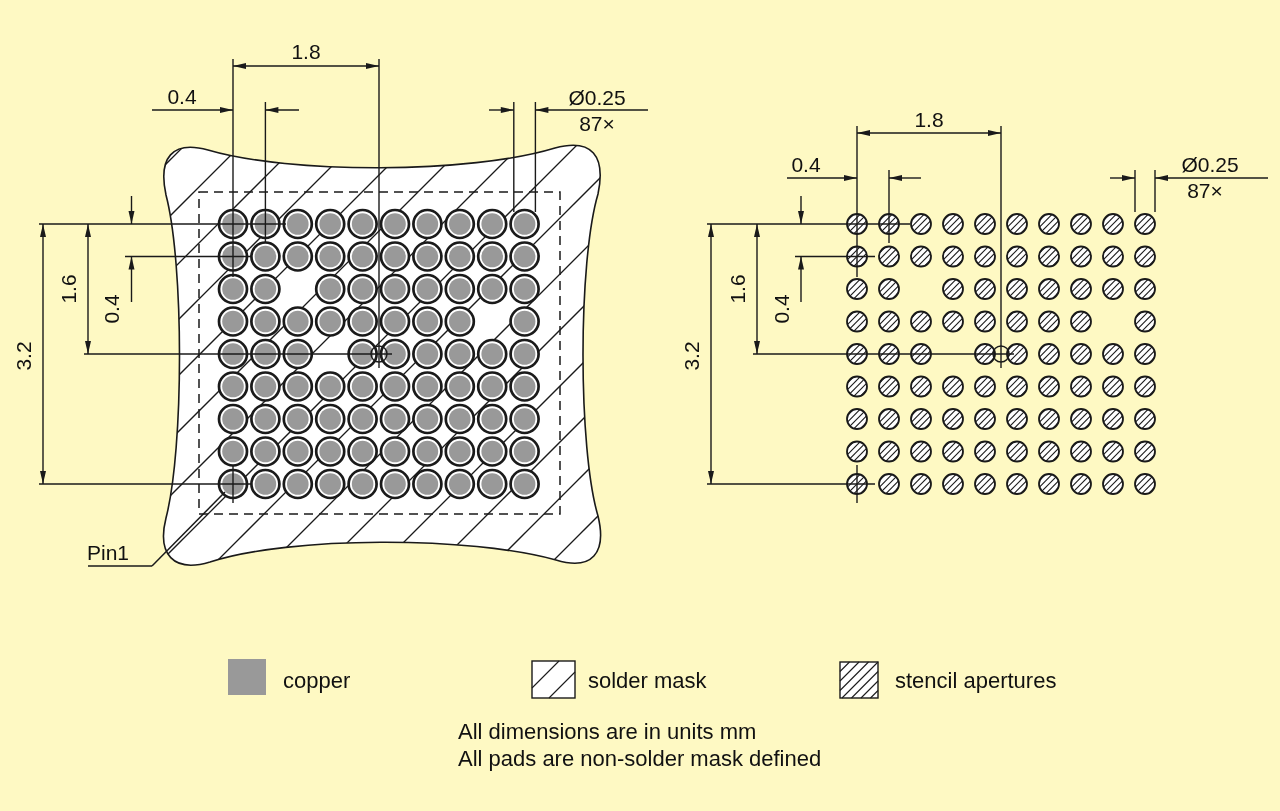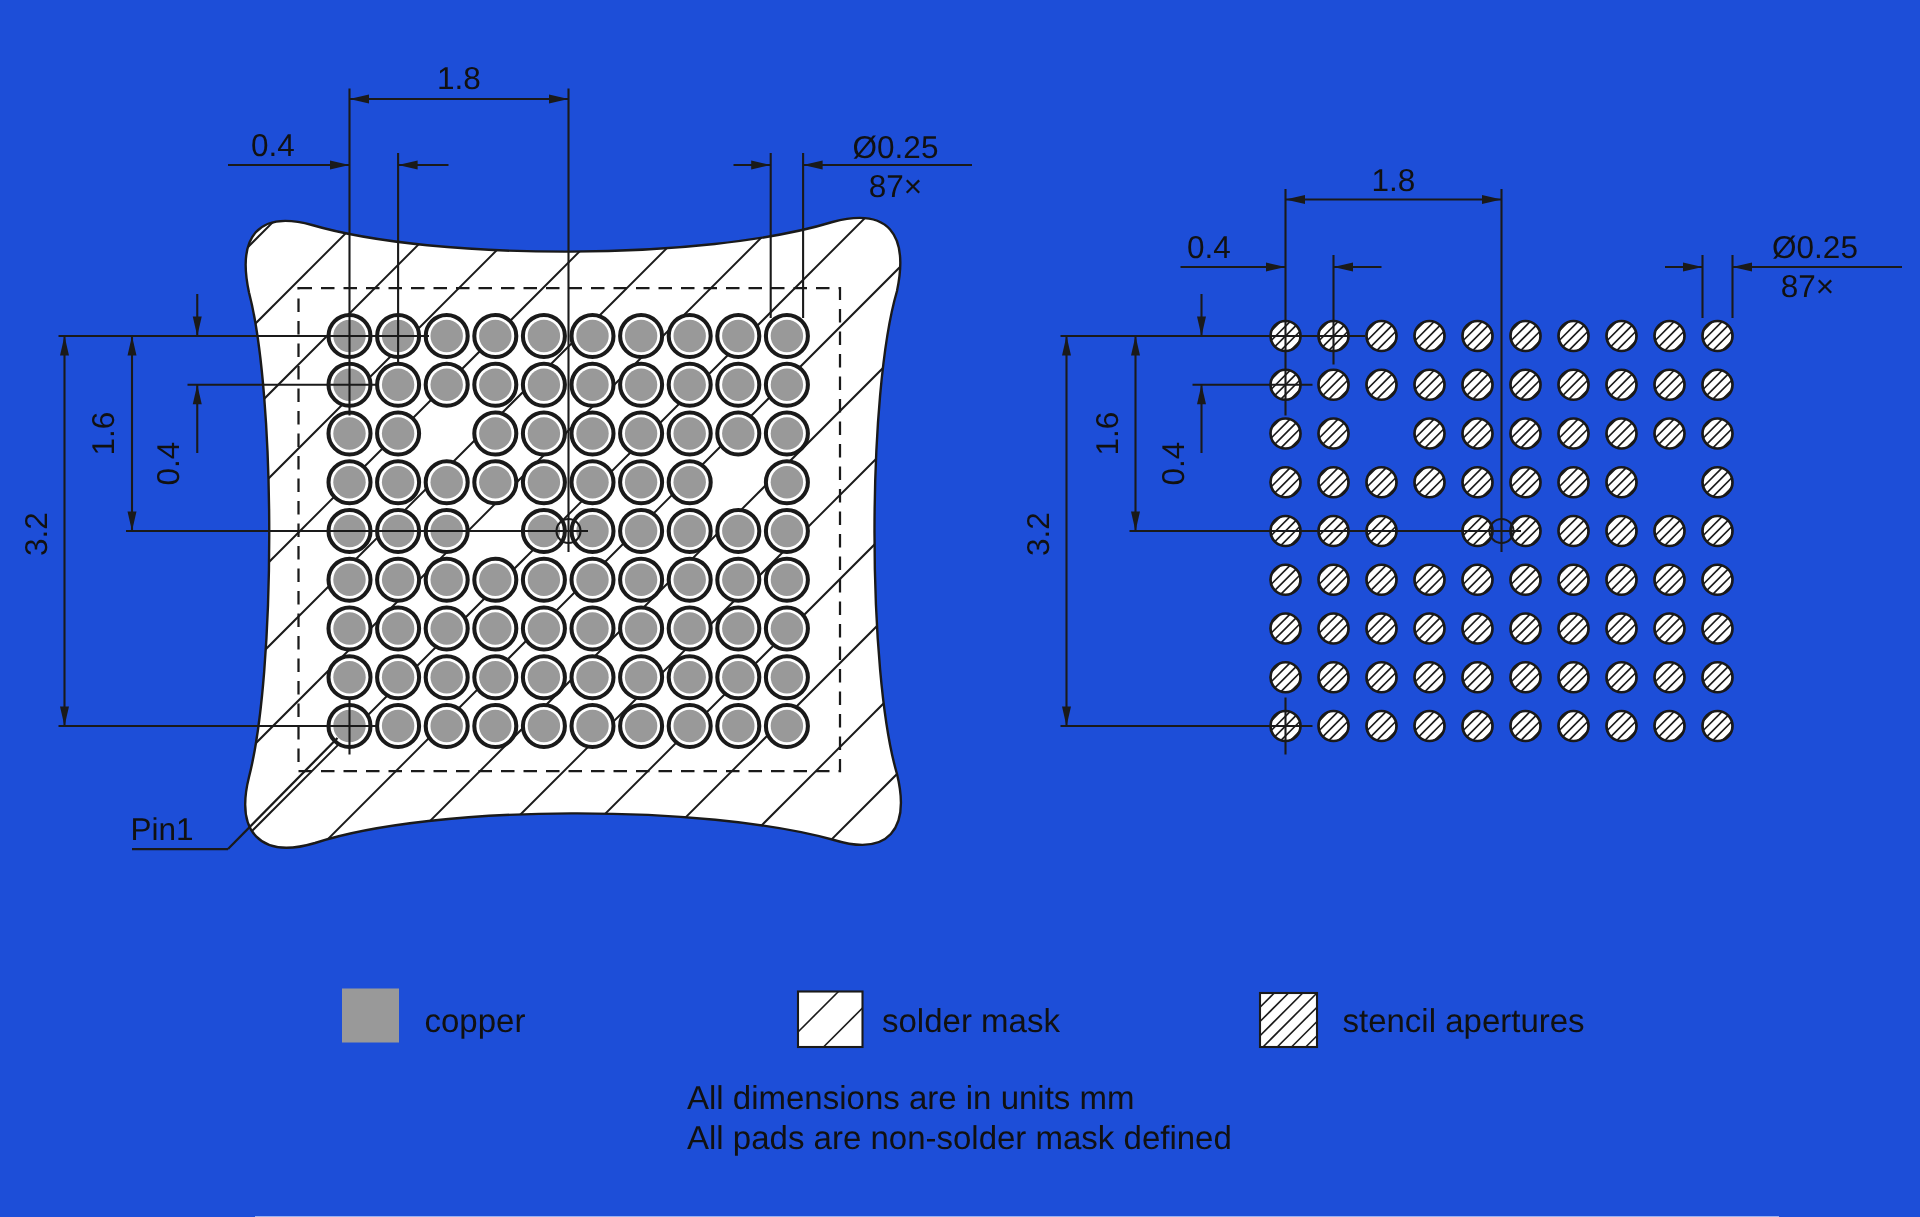--- a/index.html
+++ b/index.html
@@ -1,16 +1,16 @@
 <!DOCTYPE html>
 <html><head>
 <meta charset="utf-8">
 <style>
   html,body{margin:0;padding:0;background:#ffffff;}
-  .stage{position:relative;width:1280px;height:811px;background:#1d4ed8;overflow:hidden;}
+  .stage{position:relative;width:1280px;height:811px;background:#fef9c3;overflow:hidden;}
   svg{display:block;}
   text{fill:#111;font-family:"Liberation Sans","DejaVu Sans",sans-serif;}
   .dim{font-size:21px;}
   .lbl{font-size:22px;}
 </style>
 </head>
 <body>
 
 <div class="stage">
 <svg width="1280" height="811" viewBox="0 0 1280 811">

